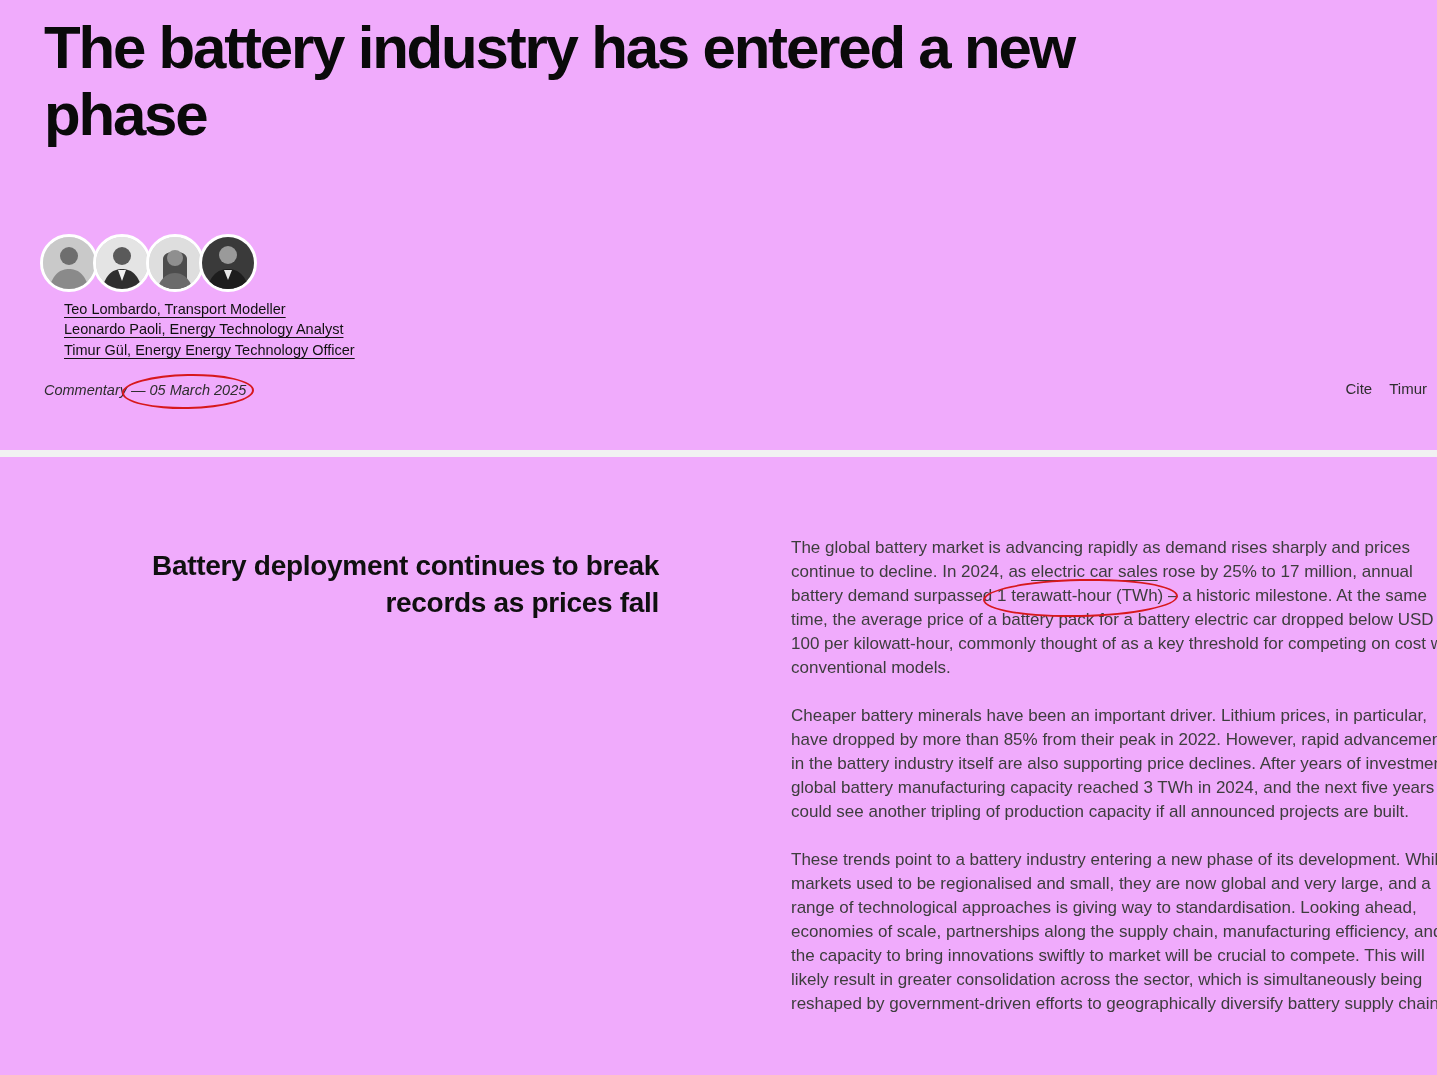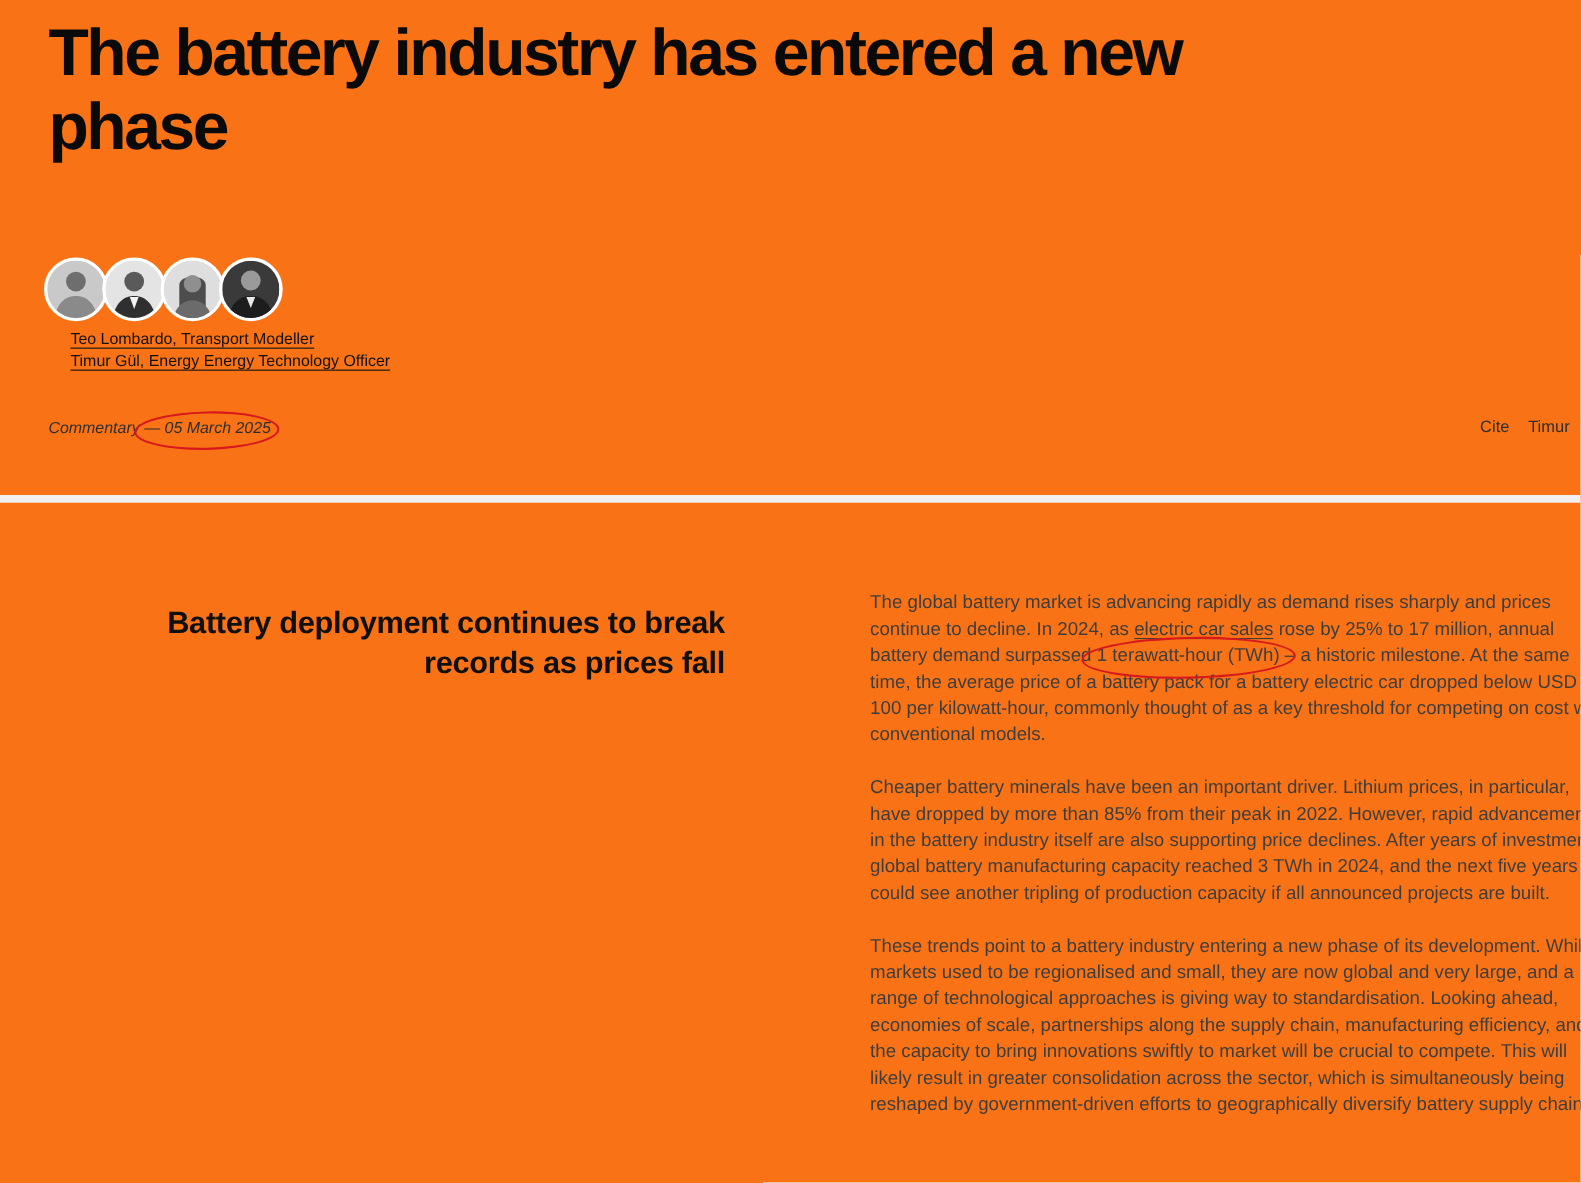--- a/index.html
+++ b/index.html
@@ -2,21 +2,21 @@
 <html><head>
 <meta charset="utf-8">
 <style>
   * { margin:0; padding:0; box-sizing:border-box; }
   html,body { background:#ffffff; }
   body { font-family:"Liberation Sans", sans-serif; color:#222; }
 
   .page {
     position:relative;
     width:1437px; height:1075px;
-    background:#f97316;
+    background:#f0abfc;
     overflow:hidden;
   }
 
   
   .page-title {
     position:absolute; left:44px; top:14px; width:1090px;
     font-size:60px; line-height:67px; letter-spacing:-2.2px;
     font-weight:700; color:#0a0a0a;
   }
 
@@ -123,20 +123,21 @@
         <rect width="52" height="52" fill="#3a3a3a"></rect>
         <circle cx="26" cy="18" r="9" fill="#9a9a9a"></circle>
         <path d="M5 52 C9 36 18 32 26 32 C34 32 43 36 47 52 Z" fill="#1d1d1d"></path>
         <path d="M22 33 L26 43 L30 33 Z" fill="#e8e8e8"></path>
       </svg>
     </span>
   </div>
 
   <div class="authors">
     <a class="author-link">Teo Lombardo, Transport Modeller</a>
+    <a class="author-link">Leonardo Paoli, Energy Technology Analyst</a>
     <a class="author-link">Timur Gül, Energy Energy Technology Officer</a>
   </div>
 
   <div class="meta-row">
     <span>Commentary</span>
     <span> </span>
     <span class="annot annot-date">— 05 March 2025</span>
   </div>
 
   <div class="actions">

